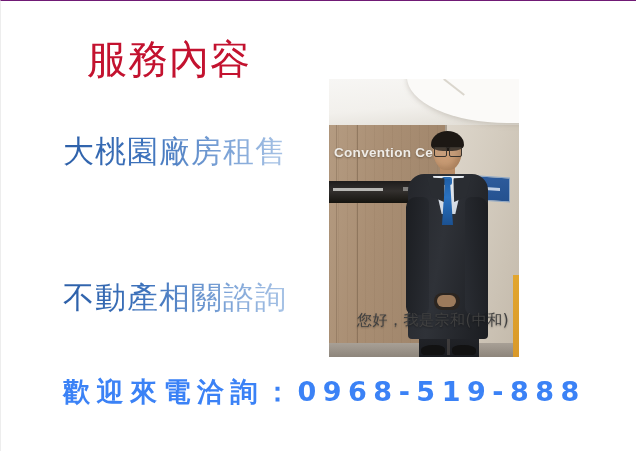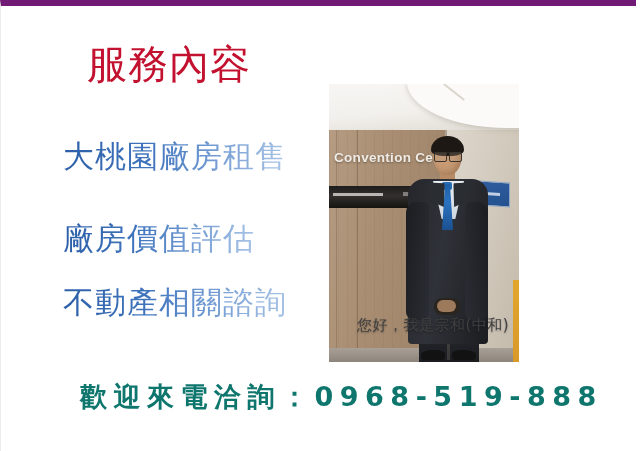--- a/index.html
+++ b/index.html
@@ -11,21 +11,21 @@
     font-family: "Liberation Sans", "DejaVu Sans", sans-serif;
   }
 
   #slide {
     position: relative;
     width: 636px;
     height: 451px;
     background: #ffffff;
     overflow: hidden;
     box-sizing: border-box;
-    border-top: 6px solid #701a75;
+    border-top: 1px solid #701a75;
     border-left: 1px solid #ededed;
   }
 
   
   #title {
     position: absolute;
     left: 86px;
     top: 34px;
     font-size: 40px;
     line-height: 48px;
@@ -57,25 +57,24 @@
   #svc-2 { top: 276px; }
 
   
   #cta {
     position: absolute;
     left: 62px;
     top: 373px;
     font-size: 27px;
     line-height: 36px;
     font-weight: bold;
-    color: #0f766e;
+    color: #3b82f6;
     letter-spacing: 6.5px;
     white-space: nowrap;
     font-family: "DejaVu Sans", "Liberation Sans", sans-serif;
-    margin-left: 17px;
   }
 
   
   #photo {
     position: absolute;
     left: 328px;
     top: 78px;
     width: 190px;
     height: 278px;
     overflow: hidden;
@@ -377,21 +376,20 @@
 </style>
 </head>
 <body>
 
 <div id="slide">
 
   <div id="title">服務內容</div>
 
   <div class="svc-line" id="svc-0">大桃園廠房租售</div>
 
-  <div class="svc-line" id="svc-1">廠房價值評估</div>
 
   <div class="svc-line" id="svc-2">不動產相關諮詢</div>
 
   <div id="cta">歡迎來電洽詢：0968-519-888</div>
 
   <div id="photo">
     <div class="ph-wood"></div>
     <div class="ph-wood-seam"></div>
     <div class="ph-wood-seam2"></div>
     <div class="ph-rightwall"></div>

